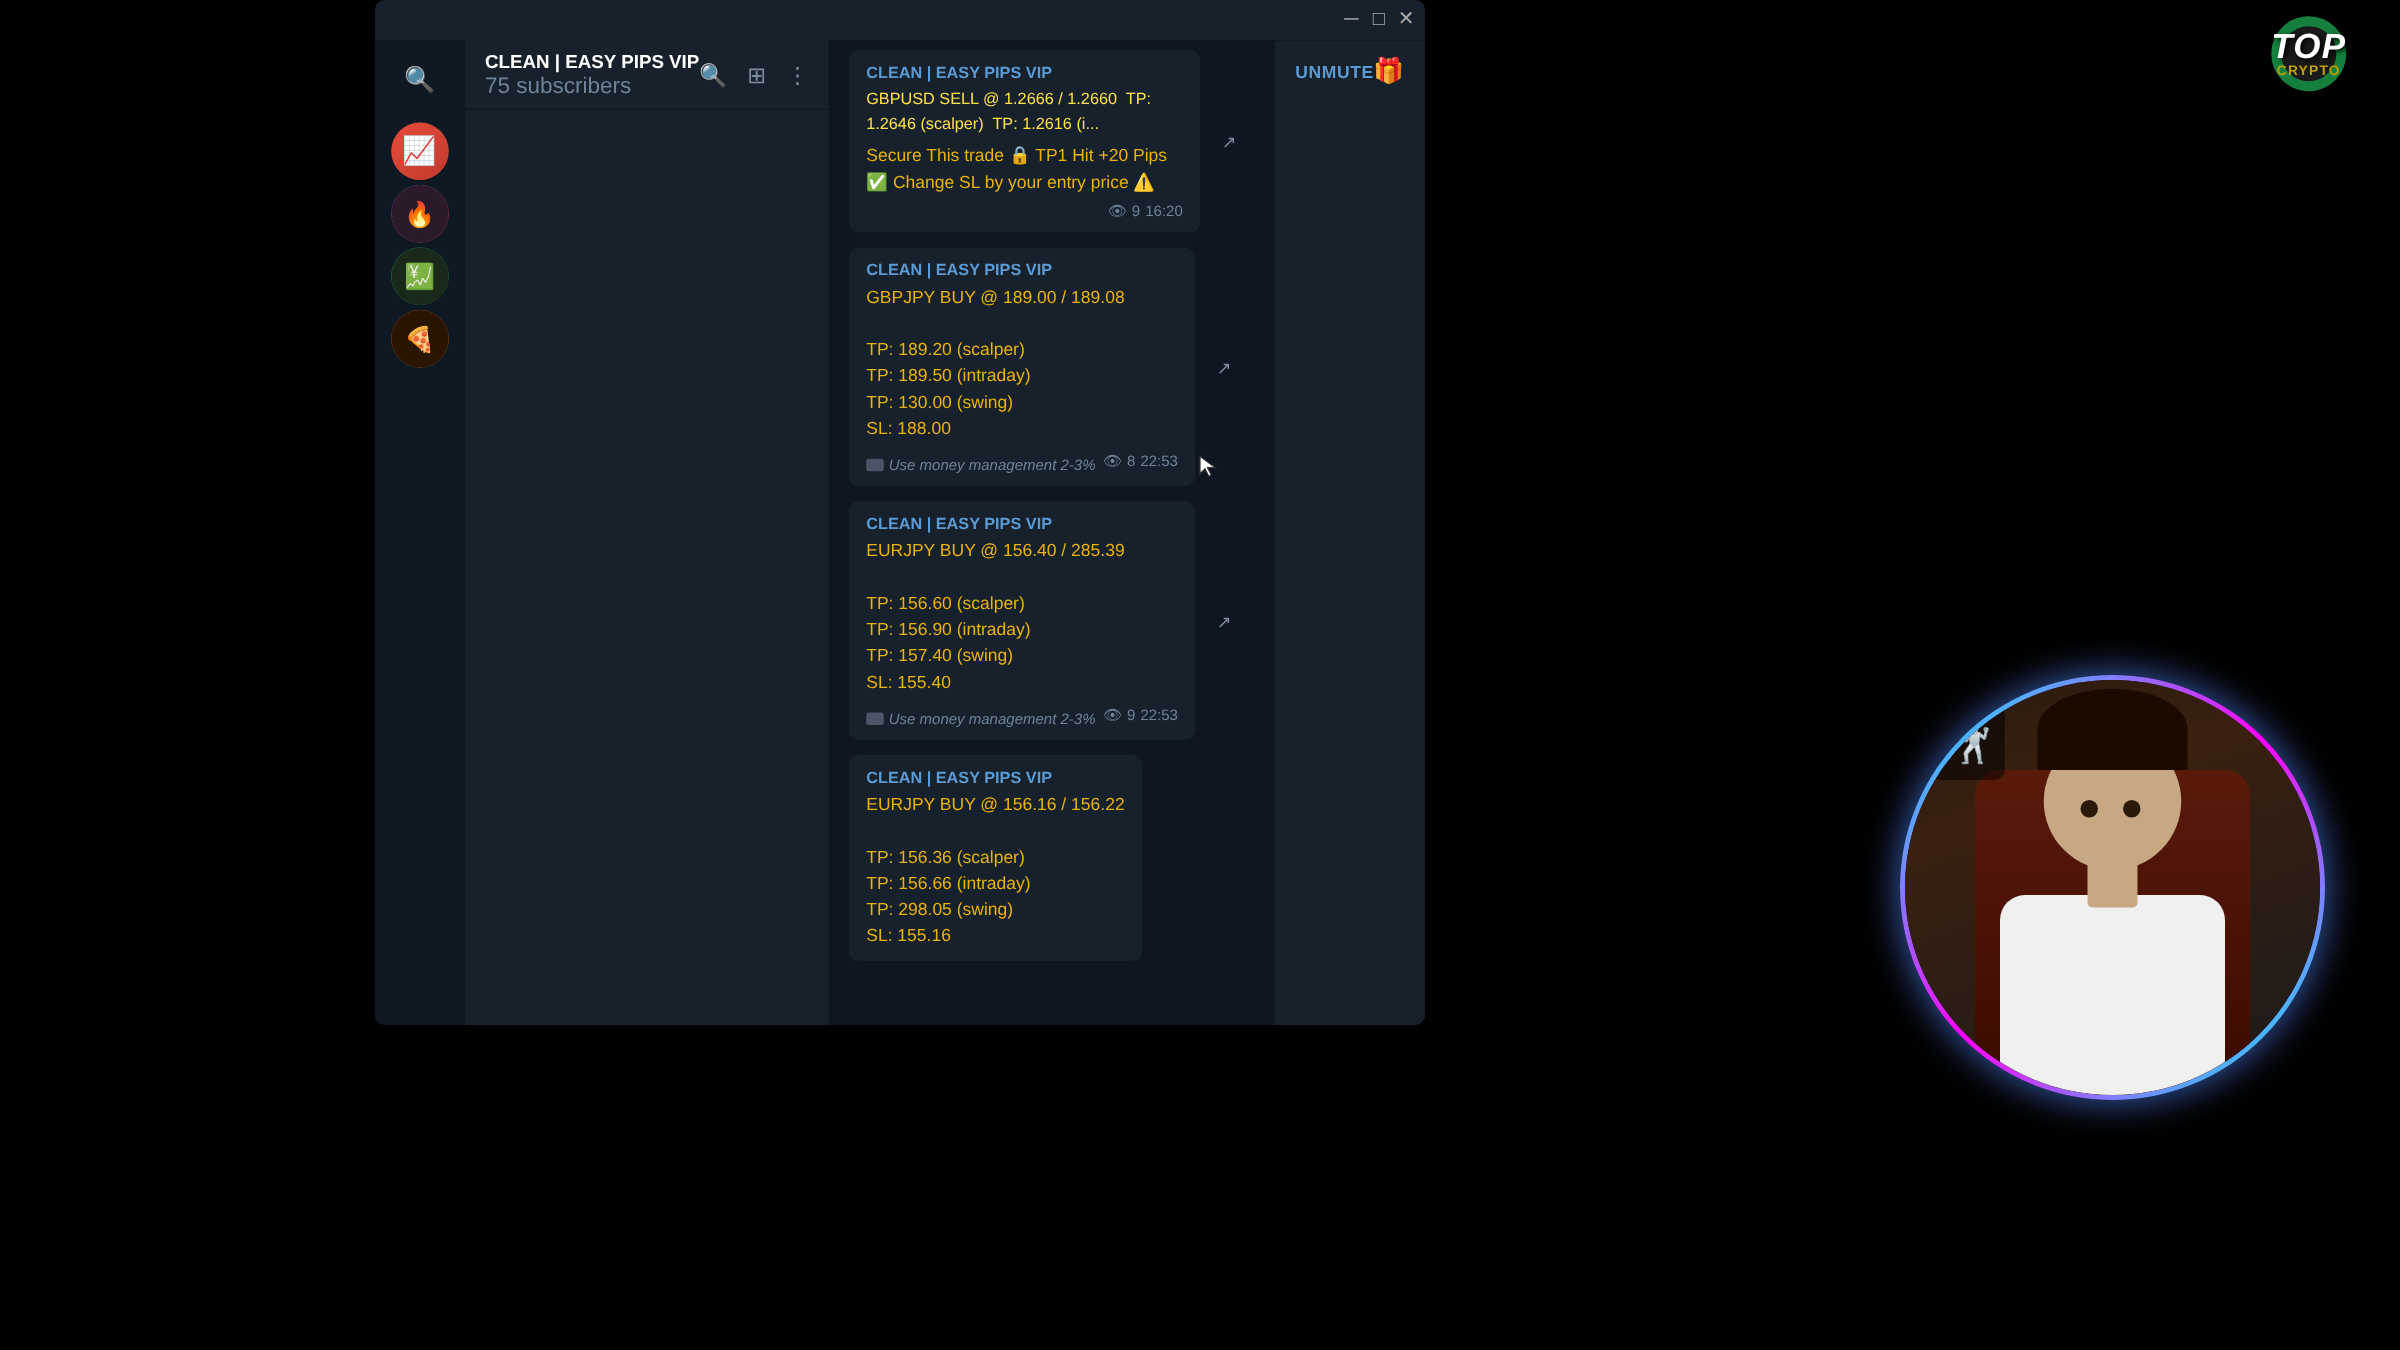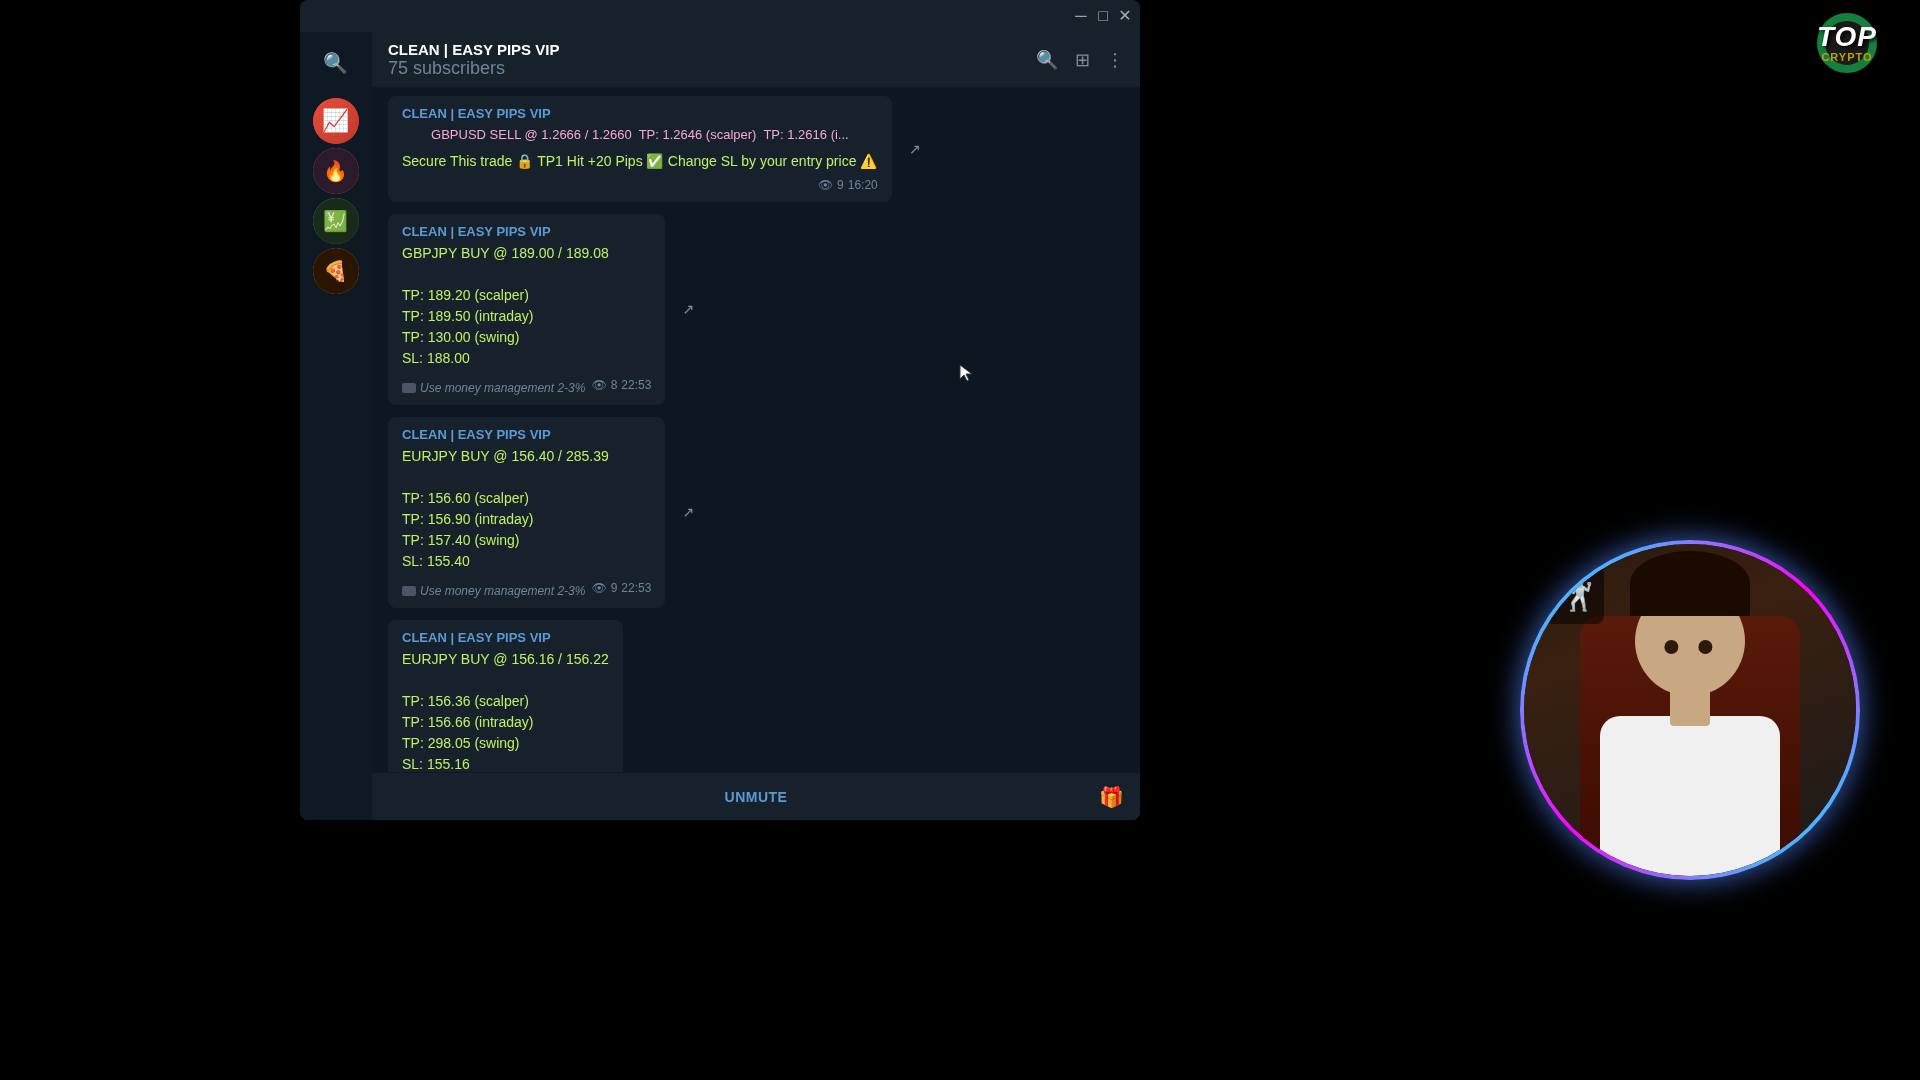--- a/index.html
+++ b/index.html
@@ -97,21 +97,21 @@
     }
     .nav-avatar-1 { background: linear-gradient(135deg, #e74c3c, #c0392b); }
     .nav-avatar-2 { background: linear-gradient(135deg, #8e44ad, #c0392b); }
     .nav-avatar-3 { background: linear-gradient(135deg, #27ae60, #1a5c2e); }
     .nav-avatar-4 { background: radial-gradient(circle, #e67e22, #8b4513); }
 
     
     .chat-panel {
       flex: 1;
       display: flex;
-      flex-direction: column;
+      flex-direction: row;
       background: #17212b;
       overflow: hidden;
     }
 
     
     .chat-header {
       height: 56px;
       background: #17212b;
       display: flex;
       align-items: center;
@@ -163,21 +163,21 @@
       max-width: 380px;
       position: relative;
     }
     .message-header {
       color: #5b9bd5;
       font-size: 13px;
       font-weight: 600;
       margin-bottom: 4px;
     }
     .message-body {
-      color: #bef264;
+      color: #eab308;
       font-size: 14px;
       line-height: 1.5;
     }
     .message-footer {
       display: flex;
       align-items: center;
       justify-content: flex-end;
       gap: 6px;
       margin-top: 6px;
     }
@@ -418,21 +418,21 @@
           <span class="header-icon">⋮</span>
         </div>
       </div>
 
       <div class="messages-area">
 
         <div class="message-wrapper">
           <div class="msg-with-fwd">
             <div class="message-partial">
               <div class="message-header">CLEAN | EASY PIPS VIP</div>
-              <div class="message-body" style="font-size:13px;color:#f9a8d4;text-align:center;">GBPUSD SELL @ 1.2666 / 1.2660&nbsp; TP: 1.2646 (scalper)&nbsp; TP: 1.2616 (i...</div>
+              <div class="message-body" style="font-size:13px;color:#fde047;">GBPUSD SELL @ 1.2666 / 1.2660&nbsp; TP: 1.2646 (scalper)&nbsp; TP: 1.2616 (i...</div>
               <div class="message-body" style="margin-top:6px;">Secure This trade 🔒 TP1 Hit +20 Pips ✅ Change SL by your entry price ⚠️</div>
               <div class="message-footer">
                 <div class="message-meta">
                   <span>👁</span>
                   <span>9</span>
                   <span>16:20</span>
                 </div>
               </div>
             </div>
             <div class="forward-btn">↗</div>

